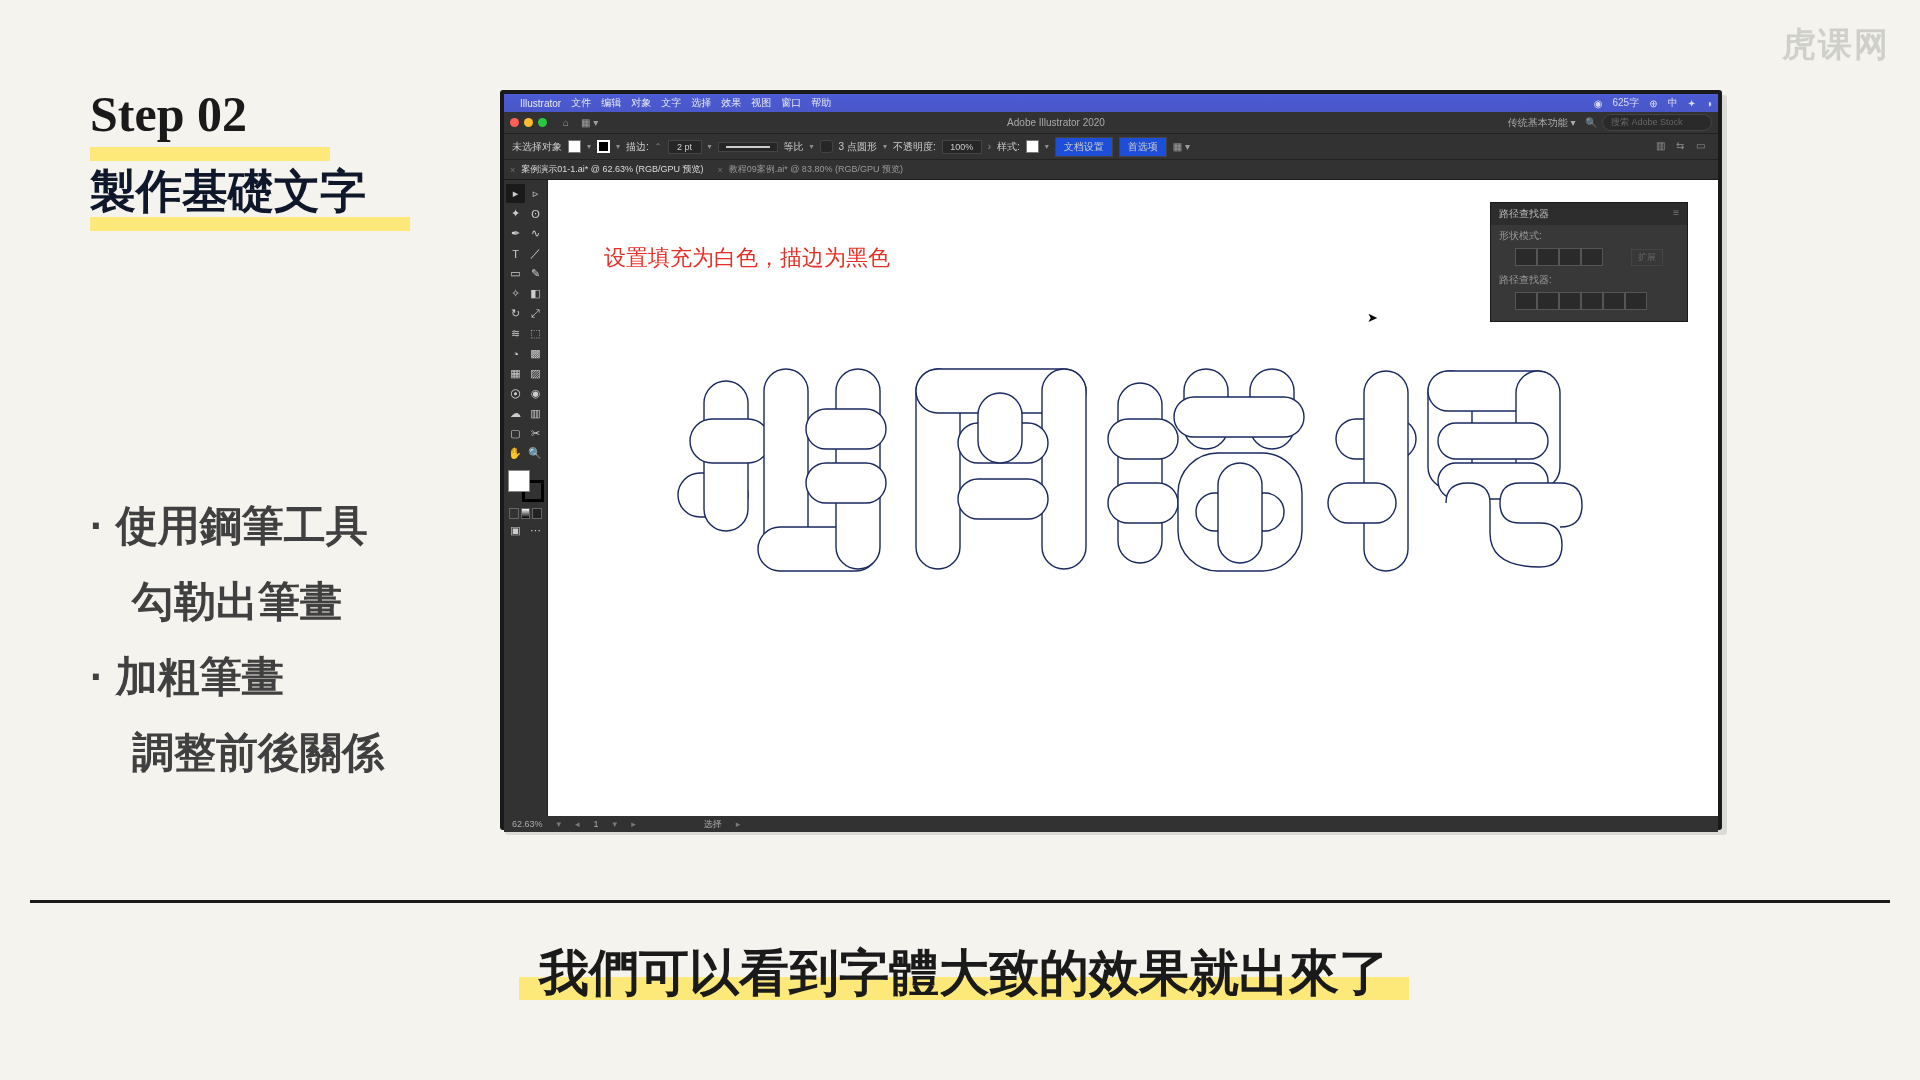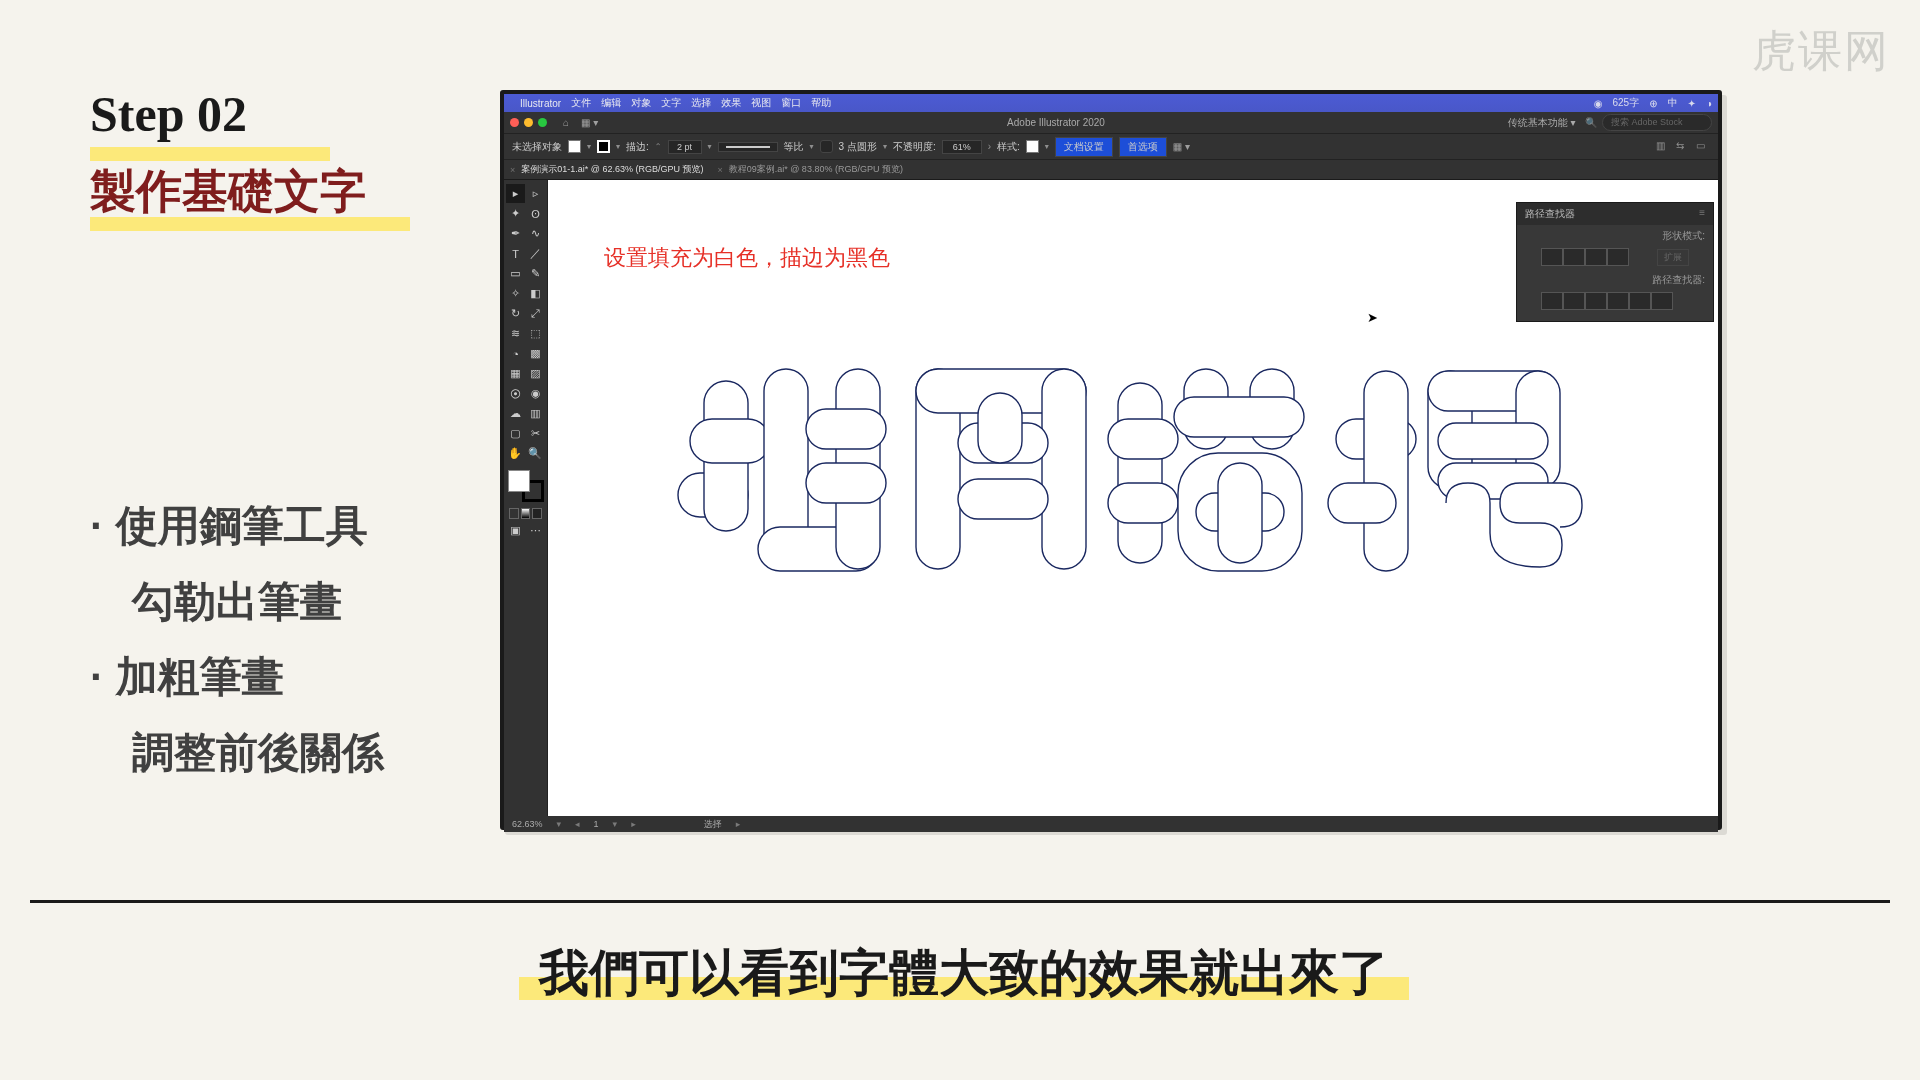--- a/index.html
+++ b/index.html
@@ -1,28 +1,28 @@
 <!DOCTYPE html>
 <html><head>
 <meta charset="utf-8">
 <style>
 * { margin: 0; padding: 0; box-sizing: border-box; }
 body {
   width: 1920px; height: 1080px; background: #f5f3ed;
   font-family: "Microsoft YaHei", "PingFang SC", sans-serif;
   position: relative; overflow: hidden;
 }
-.watermark { position: absolute; top: 22px; right: 30px; color: #d0d0cb; font-size: 44px; font-weight: normal; letter-spacing: 2px; margin-left: 16px; }
+.watermark { position: absolute; top: 22px; right: 30px; color: #d0d0cb; font-size: 34px; font-weight: bold; letter-spacing: 2px; margin-left: 16px; }
 .slide-left { position: absolute; left: 90px; top: 85px; width: 390px; }
 .step-title { position: relative; }
 .step-title .hl { position: absolute; background: #fce97a; height: 14px; z-index: 0; }
 .hl1 { left: 0; bottom: 62px; width: 240px; }
 .hl2 { left: 0; bottom: -8px; width: 320px; }
 .step-title h1 { position: relative; font-size: 50px; font-weight: 700; color: #1a1a1a; font-family: "Georgia", serif; margin-bottom: 18px; }
-.step-title h2 { position: relative; font-size: 46px; font-weight: 700; color: #7f1d1d; }
+.step-title h2 { position: relative; font-size: 46px; font-weight: 700; color: #0f172a; }
 .bullets { margin-top: 265px; }
 .bullets li { list-style: none; font-size: 42px; color: #404040; font-weight: 600; line-height: 1.8; }
 .bullets li.indent { padding-left: 42px; }
 .bullets li.bullet::before { content: "· "; }
 .ai-frame { position: absolute; left: 500px; top: 90px; width: 1222px; height: 740px; border: 4px solid #1a1a1a; border-radius: 3px; background: #323232; box-shadow: 5px 5px 0 rgba(0,0,0,0.1); }
 .ai-menubar { height: 18px; background: linear-gradient(#4c5bd4,#4957c8); display: flex; align-items: center; font-size: 10px; color: #e8e8f0; padding: 0 6px; gap: 10px; }
 .ai-menubar .apple { font-size: 11px; }
 .ai-menubar .spacer { flex: 1; }
 .ai-menubar .right-ico { font-size: 10px; opacity: 0.9; }
 .ai-topbar { height: 22px; background: #323232; display: flex; align-items: center; padding: 0 6px; font-size: 10px; color: #bbb; border-bottom: 1px solid #222; }
@@ -59,21 +59,21 @@
 .mode-row { display: flex; gap: 2px; margin: 2px 3px; }
 .mode-row div { width: 11px; height: 11px; border: 1px solid #666; }
 .mode-row .m1 { background: #333; }
 .mode-row .m2 { background: linear-gradient(#fff,#000); }
 .mode-row .m3 { background: #222; position: relative; }
 .canvas { flex: 1; background: #fff; position: relative; overflow: hidden; }
 .annotation { position: absolute; top: 38px; left: 56px; color: #e63027; font-size: 22px; font-weight: 500; margin-top: 25px; }
 .cursor-dot { position: absolute; top: 130px; right: 340px; font-size: 13px; color: #000; }
 .art { position: absolute; top: 183px; left: 120px; width: 990px; height: 230px; }
 .art svg { width: 100%; height: 100%; }
-.pathfinder { position: absolute; top: 22px; right: 4px; width: 198px; background: #383838; border: 1px solid #1a1a1a; font-size: 10px; color: #bbb; padding-bottom: 8px; text-align: right; }
+.pathfinder { position: absolute; top: 22px; right: 30px; width: 198px; background: #383838; border: 1px solid #1a1a1a; font-size: 10px; color: #bbb; padding-bottom: 8px; }
 .pf-head { background: #2d2d2d; padding: 4px 8px; font-size: 10px; display:flex; justify-content:space-between; }
 .pf-head .x { opacity: 0.5; }
 .pf-sect { padding: 4px 8px 2px; font-size: 10px; color: #999; }
 .pf-row { display: flex; padding: 3px 24px; align-items: center; }
 .pf-btn { width: 22px; height: 18px; background: #2a2a2a; border: 1px solid #555; }
 .pf-expand { margin-left: auto; color: #666; font-size: 9px; border: 1px solid #444; padding: 1px 6px; }
 .statusbar { height: 16px; background: #323232; display: flex; align-items: center; font-size: 9px; color: #aaa; padding: 0 8px; gap: 14px; }
 .statusbar .sb-spacer { width: 40px; }
 .statusbar .sb-arrow { opacity: 0.6; }
 .slide-divider { position: absolute; left: 30px; right: 30px; top: 900px; height: 3px; background: #1a1a1a; }
@@ -149,21 +149,21 @@
     <span class="dd">▾</span>
     <div class="stroke-prev">
         <div class="stroke-line"></div>
       </div>
     <span>等比</span>
       <span class="dd">▾</span>
     <div class="corner-box"></div>
     <span>3 点圆形</span>
       <span class="dd">▾</span>
     <span>不透明度:</span>
-    <div class="input-sm" style="width:40px">61%</div>
+    <div class="input-sm" style="width:40px">100%</div>
     <span style="opacity:0.6">›</span>
     <span>样式:</span>
     <div class="small-swatch sw-white"></div>
       <span class="dd">▾</span>
     <div class="btn-txt">文档设置</div>
     <div class="btn-txt">首选项</div>
     <span style="opacity:0.7">▦ ▾</span>
     <div class="bar-spacer"></div>
     <span class="end-ico">▥</span>
     <span class="end-ico">⇆</span>

